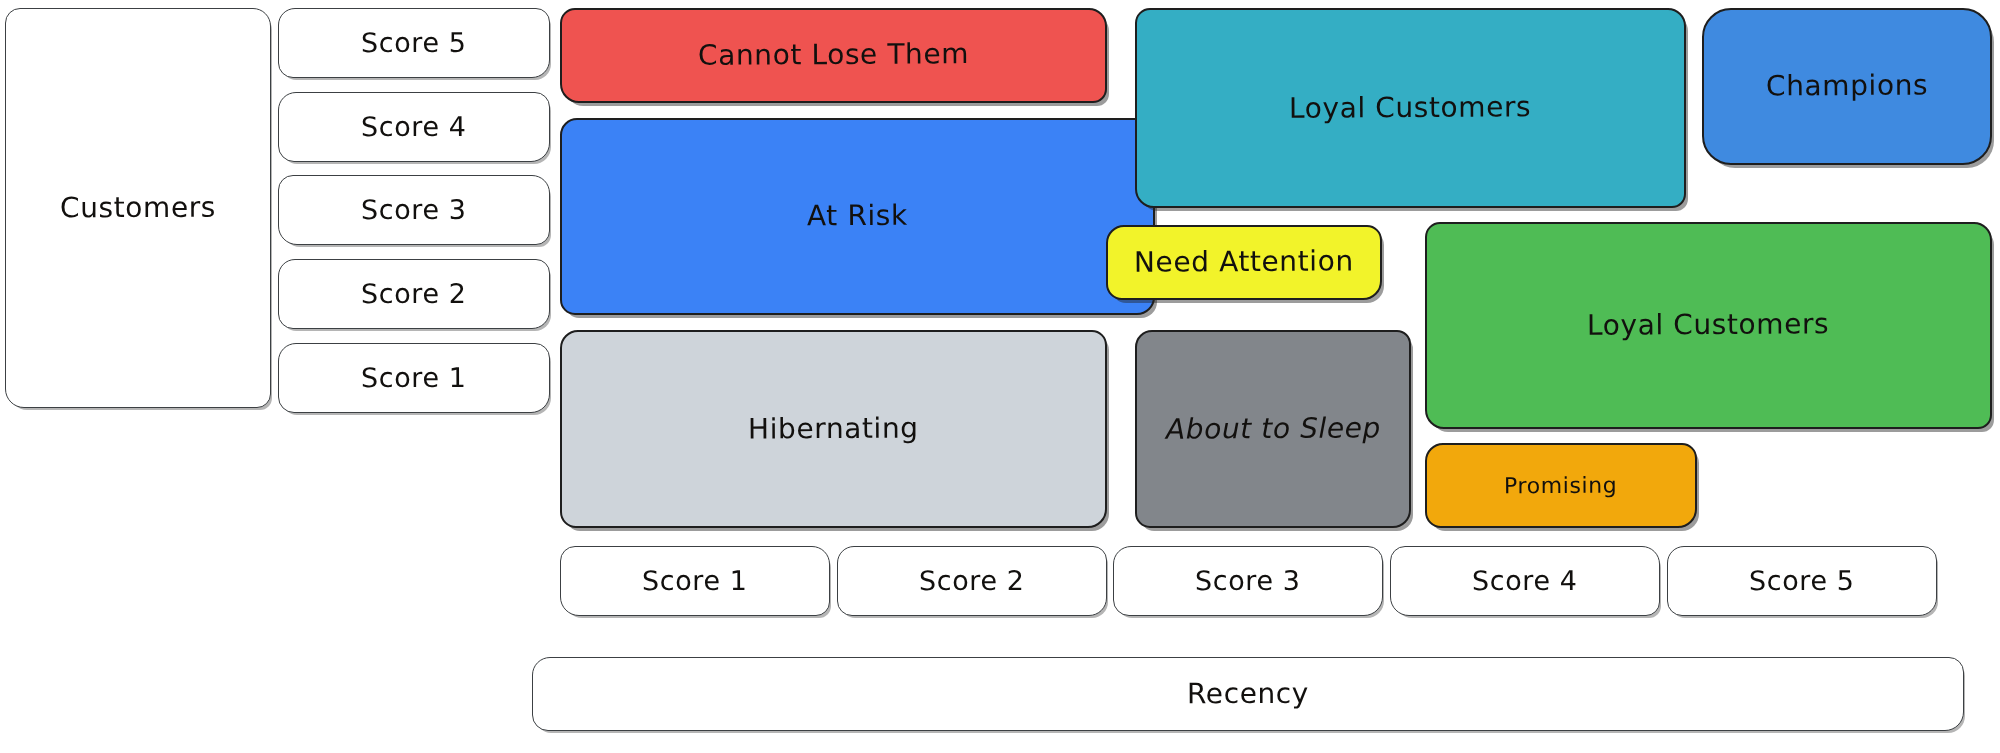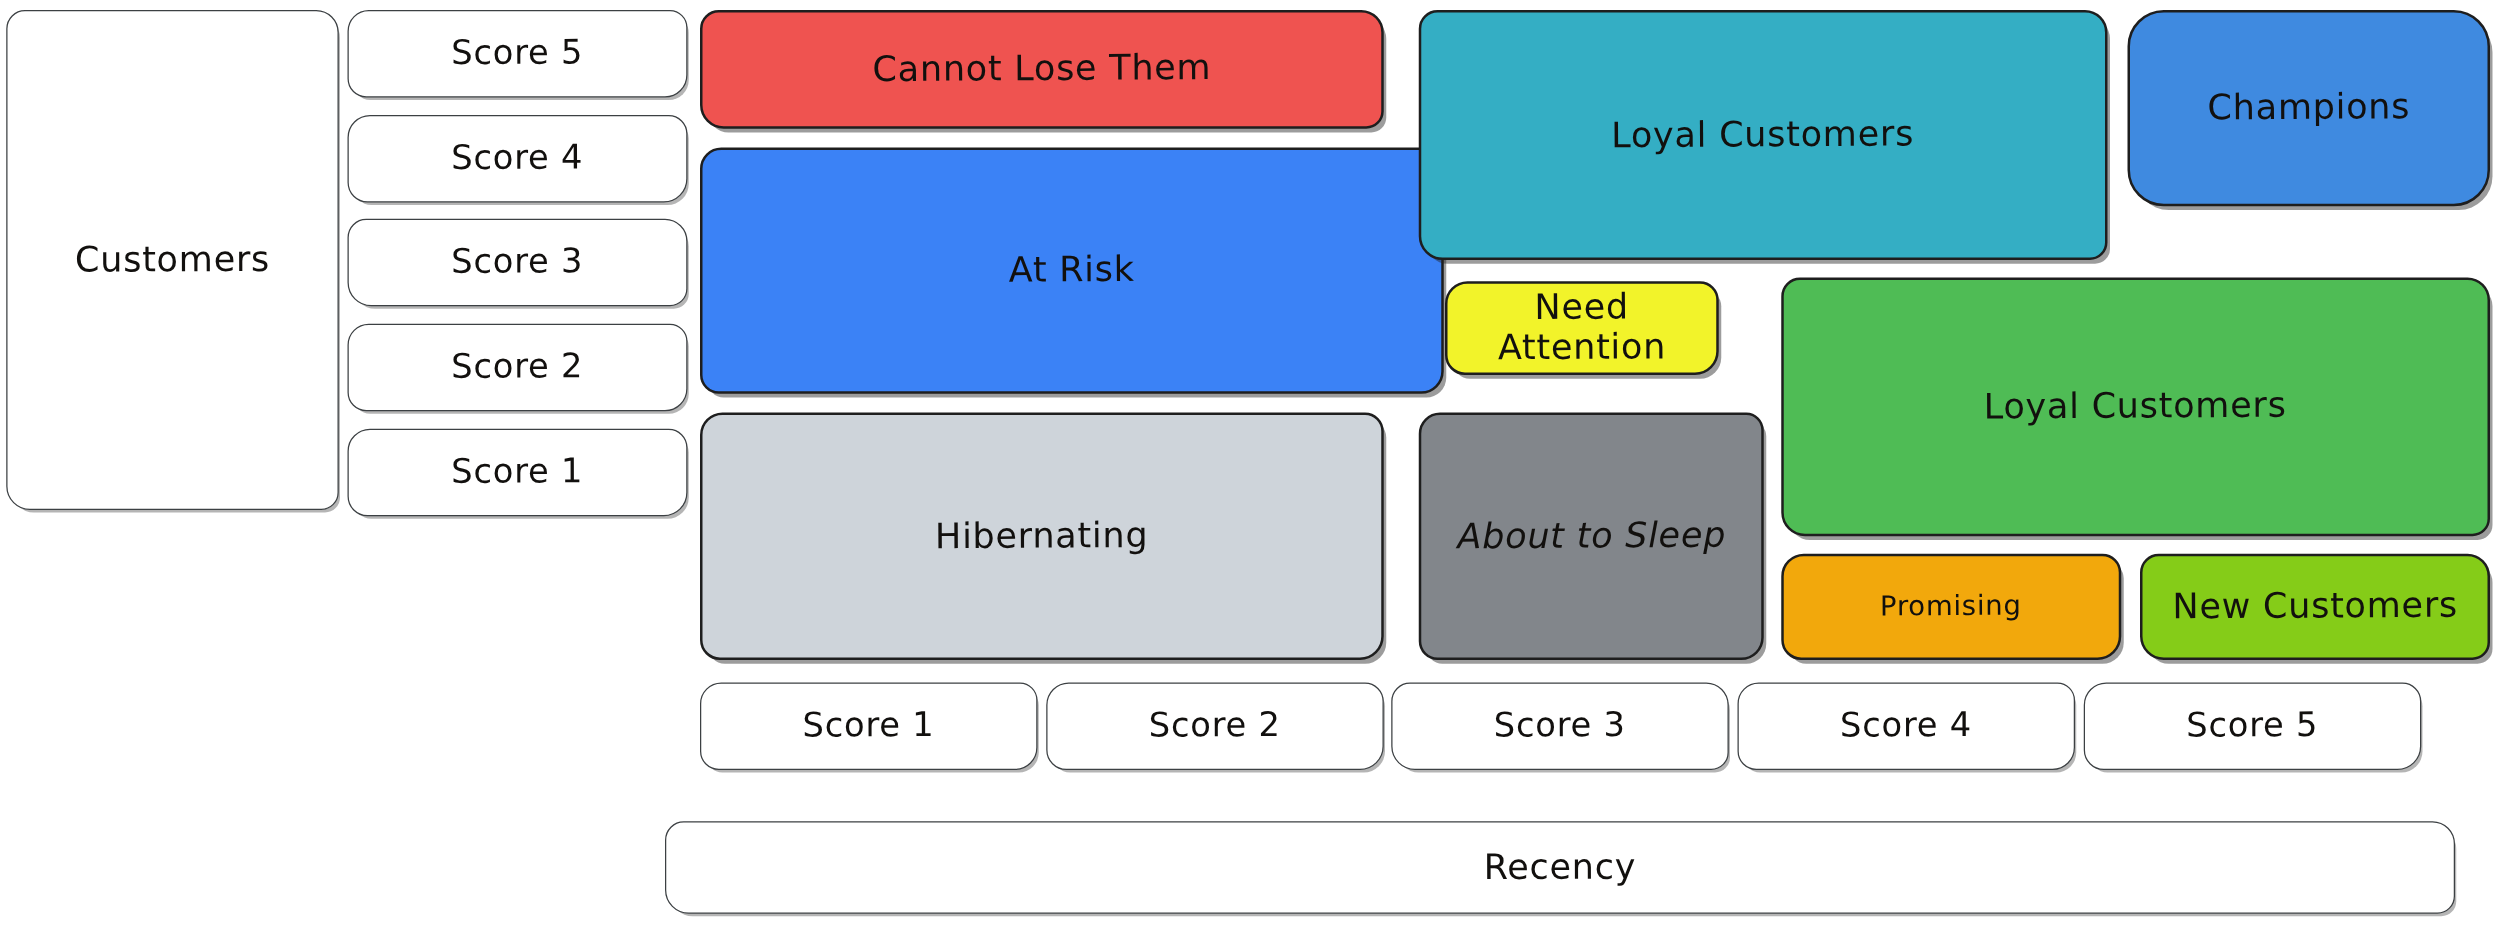--- a/index.html
+++ b/index.html
@@ -88,34 +88,31 @@
     </div>
     <div class="cell filled" style="left: 560px; top: 330px; width: 547px; height: 198px; background: rgb(206, 212, 218); font-size: 28px;">
       <span class="cell-text">Hibernating</span>
     </div>
     <div class="cell filled" style="left: 1135px; top: 8px; width: 551px; height: 200px; background: rgb(52, 174, 196); font-size: 28px;">
       <span class="cell-text">Loyal Customers</span>
     </div>
     <div class="cell filled" style="left: 1702px; top: 8px; width: 290px; height: 157px; background: rgb(63, 138, 224); font-size: 28px; border-radius: 29px;">
       <span class="cell-text">Champions</span>
     </div>
-    <div class="cell filled" style="left: 1156px; top: 225px; width: 219px; height: 75px; background: rgb(242, 243, 42); font-size: 28px;">
+    <div class="cell filled" style="left: 1106px; top: 225px; width: 276px; height: 75px; background: rgb(242, 243, 42); font-size: 28px;">
       <span class="cell-text">Need Attention</span>
     </div>
     <div class="cell filled" style="left: 1425px; top: 222px; width: 567px; height: 207px; background: rgb(79, 188, 85); font-size: 28px;">
       <span class="cell-text">Loyal Customers</span>
     </div>
     <div class="cell filled" style="left: 1135px; top: 330px; width: 276px; height: 198px; background: rgb(130, 134, 139); font-size: 28px; font-style: italic;">
       <span class="cell-text">About to Sleep</span>
     </div>
     <div class="cell filled" style="left: 1425px; top: 443px; width: 272px; height: 85px; background: rgb(242, 168, 12); font-size: 22px;">
       <span class="cell-text">Promising</span>
-    </div>
-    <div class="cell filled" style="left: 1712px; top: 443px; width: 280px; height: 85px; background: rgb(133, 204, 24); font-size: 28px;">
-      <span class="cell-text">New Customers</span>
     </div>
     <div class="cell outline" style="left: 560px; top: 546px; width: 270px; height: 70px; font-size: 27px;">
       <span class="cell-text">Score 1</span>
     </div>
     <div class="cell outline" style="left: 837px; top: 546px; width: 270px; height: 70px; font-size: 27px;">
       <span class="cell-text">Score 2</span>
     </div>
     <div class="cell outline" style="left: 1113px; top: 546px; width: 270px; height: 70px; font-size: 27px;">
       <span class="cell-text">Score 3</span>
     </div>

